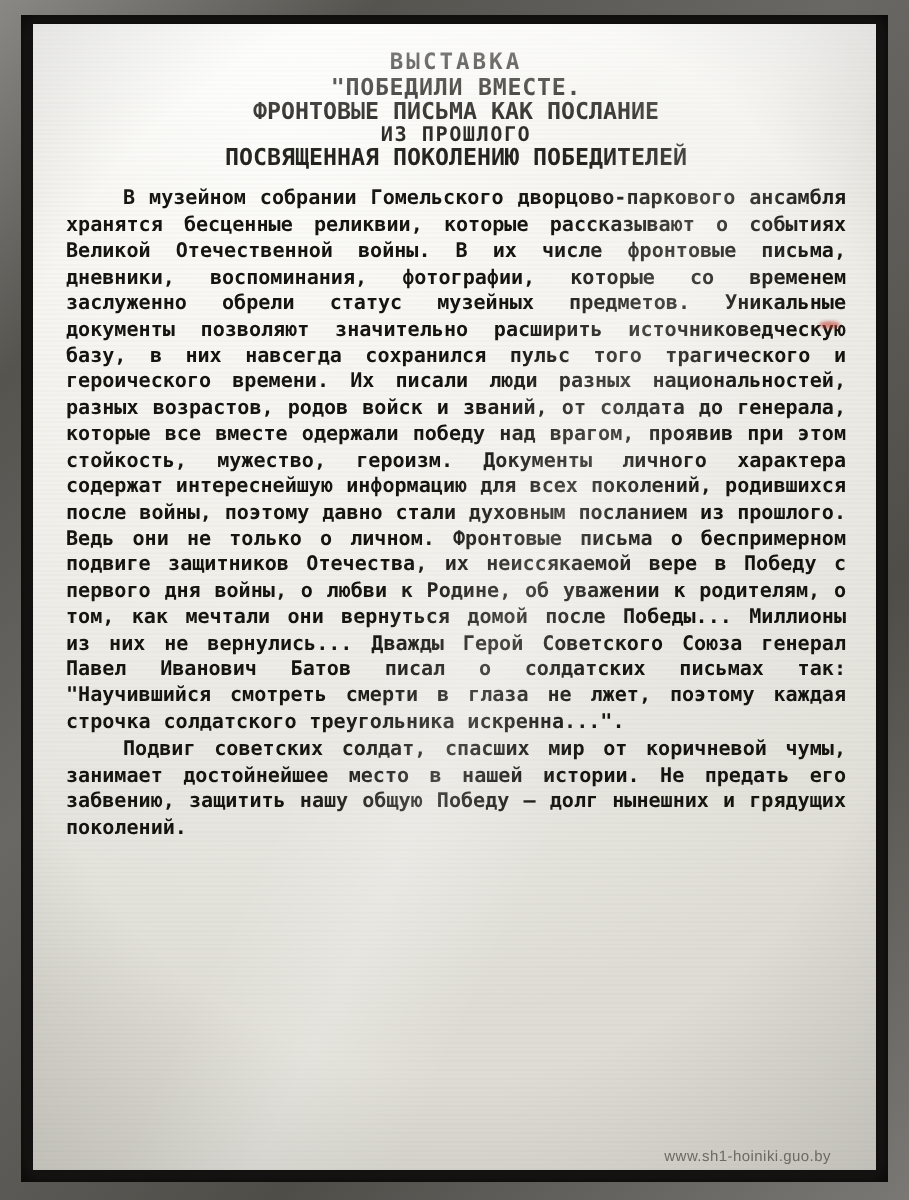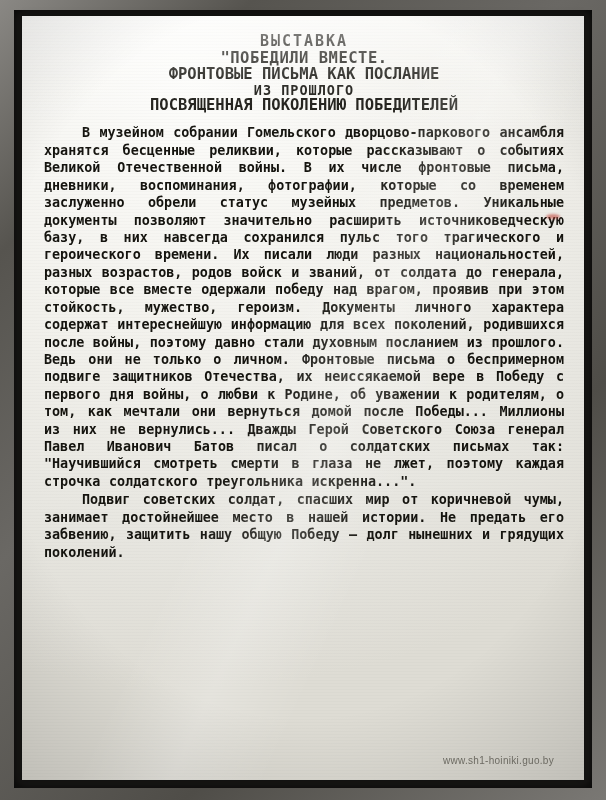--- a/index.html
+++ b/index.html
@@ -123,21 +123,21 @@
     margin: 0;
     text-indent: 38px;
   }
   .body p + p {
     margin-top: 1px;
   }
 
   .watermark {
     position: absolute;
     right: 30px;
-    bottom: 14px;
+    bottom: 3px;
     font-family: "Liberation Sans", sans-serif;
     font-size: 10px;
     color: #6c6a62;
     letter-spacing: 0.3px;
   }
 
   
   .grain {
     position: absolute;
     inset: 0;

